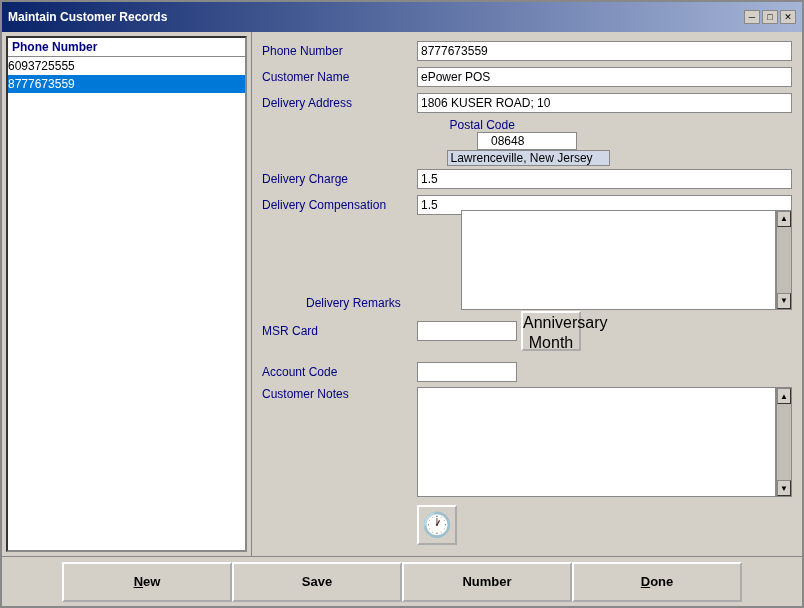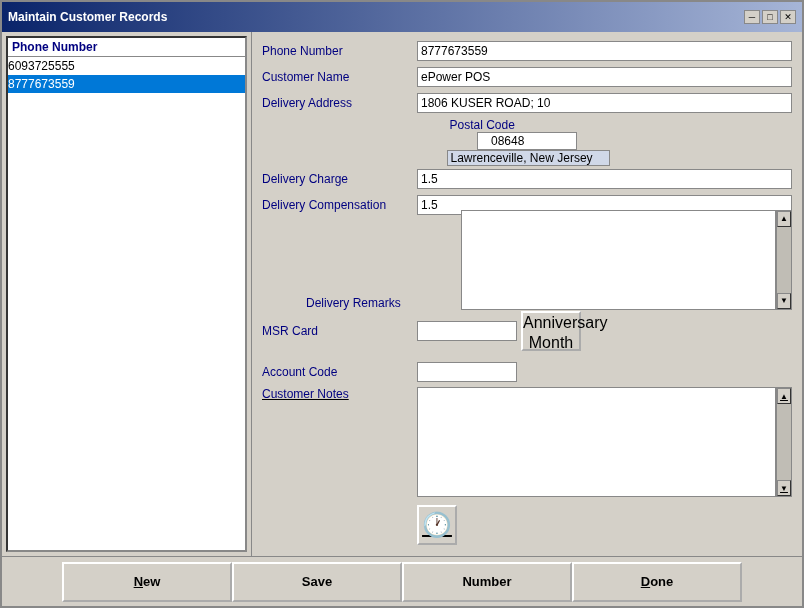--- a/index.html
+++ b/index.html
@@ -247,21 +247,20 @@
     }
     .delivery-remarks-row {
       display: flex;
       align-items: flex-start;
       margin-bottom: 4px;
     }
     .notes-section {
       display: flex;
       align-items: flex-start;
       margin-bottom: 20px;
-      text-decoration: underline;
     }
     .notes-right {
       flex: 1;
       display: flex;
       flex-direction: column;
     }
     .notes-textarea-wrapper {
       display: flex;
       height: 110px;
     }

